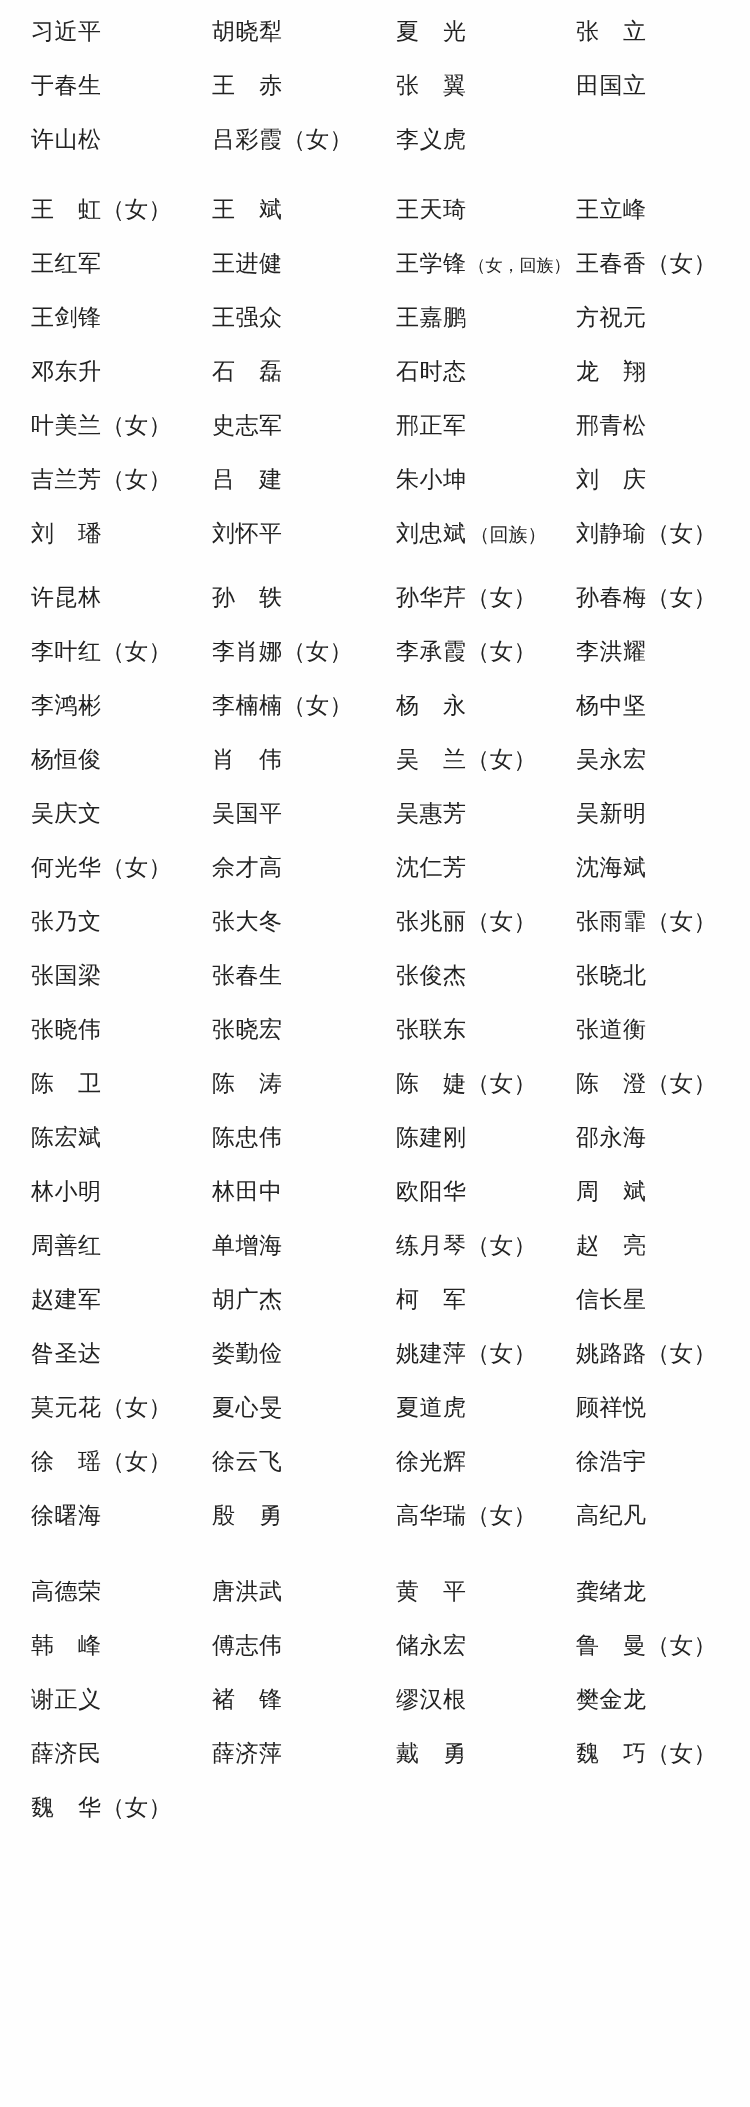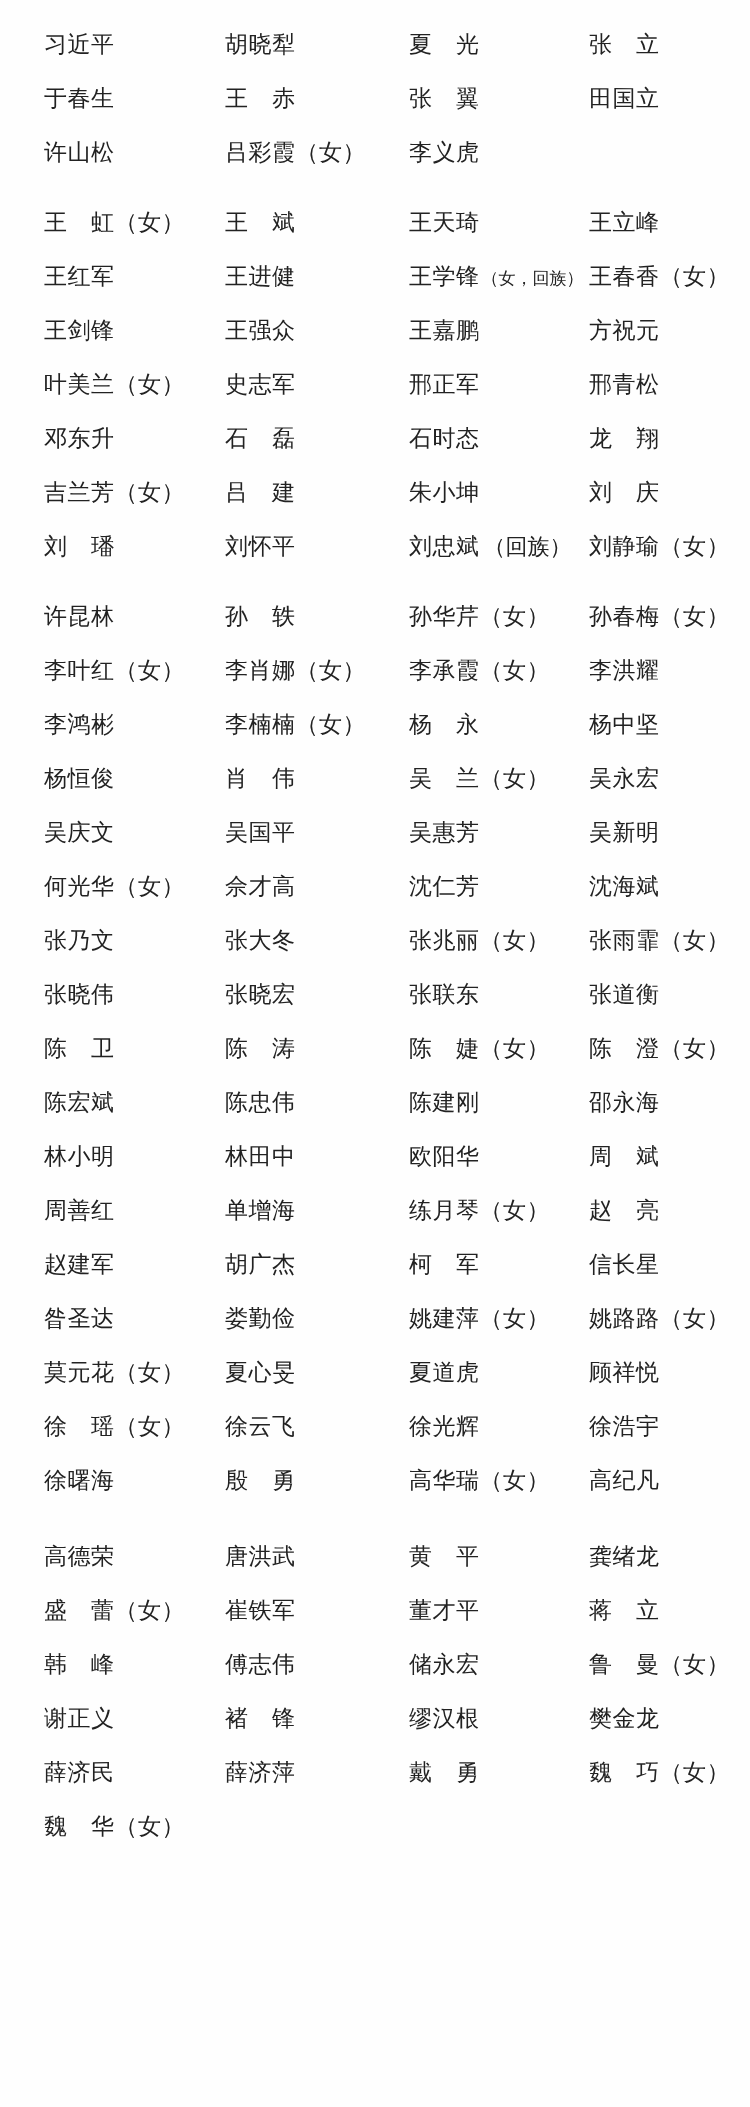--- a/index.html
+++ b/index.html
@@ -11,21 +11,21 @@
     position: relative;
     width: 750px;
     height: 2107px;
     background: #fefefe;
     box-sizing: border-box;
     padding: 1px 0 0 28px;
     overflow: hidden;
     font-family: "Liberation Serif", "DejaVu Serif", serif;
     color: #222222;
   }
-  .section { margin: 16px; }
+  .section { margin: 3px; }
   .section-1 { margin-bottom: 16px; }
   .section-2 { margin-bottom: 10px; }
   .section-3 { margin-bottom: 22px; }
   .row {
     display: grid;
     grid-template-columns: 181px 184px 180px 160px;
     height: 54px;
     align-items: center;
   }
   .cell {
@@ -34,21 +34,21 @@
     white-space: nowrap;
     font-weight: 400;
     letter-spacing: 0.5px;
   }
   .note-sm {
     font-size: 17px;
     letter-spacing: 0;
     margin-left: 2px;
   }
   .note-md {
-    font-size: 22px;
+    font-size: 19px;
     letter-spacing: 0;
     margin-left: 4px;
   }
 </style>
 </head>
 <body>
 
 <div class="page">
   <div id="list">
       <div class="section section-1">
@@ -83,32 +83,32 @@
           <div class="cell"><span>王学锋</span><span class="note-sm">（女，回族）</span></div>
           <div class="cell">王春香（女）</div>
         </div>
         <div class="row">
           <div class="cell">王剑锋</div>
           <div class="cell">王强众</div>
           <div class="cell">王嘉鹏</div>
           <div class="cell">方祝元</div>
         </div>
         <div class="row">
+          <div class="cell">邓东升</div>
+          <div class="cell">石　磊</div>
+          <div class="cell">石时态</div>
+          <div class="cell">龙　翔</div>
+        </div>
+        <div class="row">
           <div class="cell">叶美兰（女）</div>
           <div class="cell">史志军</div>
           <div class="cell">邢正军</div>
           <div class="cell">邢青松</div>
         </div>
         <div class="row">
-          <div class="cell">邓东升</div>
-          <div class="cell">石　磊</div>
-          <div class="cell">石时态</div>
-          <div class="cell">龙　翔</div>
-        </div>
-        <div class="row">
           <div class="cell">吉兰芳（女）</div>
           <div class="cell">吕　建</div>
           <div class="cell">朱小坤</div>
           <div class="cell">刘　庆</div>
         </div>
         <div class="row">
           <div class="cell">刘　璠</div>
           <div class="cell">刘怀平</div>
           <div class="cell"><span>刘忠斌</span><span class="note-md">（回族）</span></div>
           <div class="cell">刘静瑜（女）</div>
@@ -151,20 +151,26 @@
           <div class="cell">沈仁芳</div>
           <div class="cell">沈海斌</div>
         </div>
         <div class="row">
           <div class="cell">张乃文</div>
           <div class="cell">张大冬</div>
           <div class="cell">张兆丽（女）</div>
           <div class="cell">张雨霏（女）</div>
         </div>
         <div class="row">
+          <div class="cell">张国梁</div>
+          <div class="cell">张春生</div>
+          <div class="cell">张俊杰</div>
+          <div class="cell">张晓北</div>
+        </div>
+        <div class="row">
           <div class="cell">张晓伟</div>
           <div class="cell">张晓宏</div>
           <div class="cell">张联东</div>
           <div class="cell">张道衡</div>
         </div>
         <div class="row">
           <div class="cell">陈　卫</div>
           <div class="cell">陈　涛</div>
           <div class="cell">陈　婕（女）</div>
           <div class="cell">陈　澄（女）</div>
@@ -219,26 +225,20 @@
         </div>
       </div>
       <div class="section section-4">
         <div class="row">
           <div class="cell">高德荣</div>
           <div class="cell">唐洪武</div>
           <div class="cell">黄　平</div>
           <div class="cell">龚绪龙</div>
         </div>
         <div class="row">
-          <div class="cell">盛　蕾（女）</div>
-          <div class="cell">崔铁军</div>
-          <div class="cell">董才平</div>
-          <div class="cell">蒋　立</div>
-        </div>
-        <div class="row">
           <div class="cell">韩　峰</div>
           <div class="cell">傅志伟</div>
           <div class="cell">储永宏</div>
           <div class="cell">鲁　曼（女）</div>
         </div>
         <div class="row">
           <div class="cell">谢正义</div>
           <div class="cell">褚　锋</div>
           <div class="cell">缪汉根</div>
           <div class="cell">樊金龙</div>

